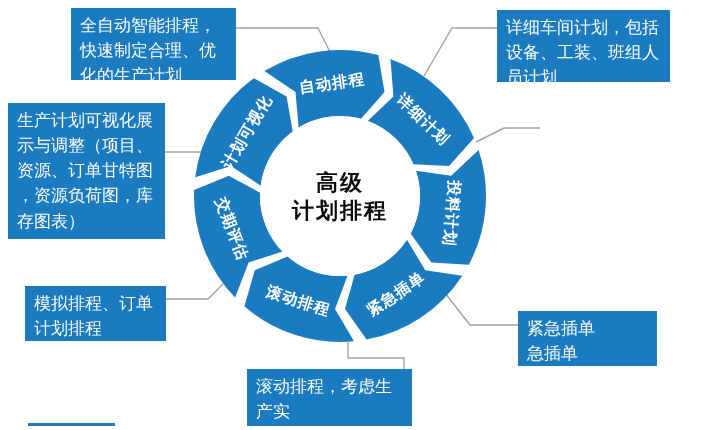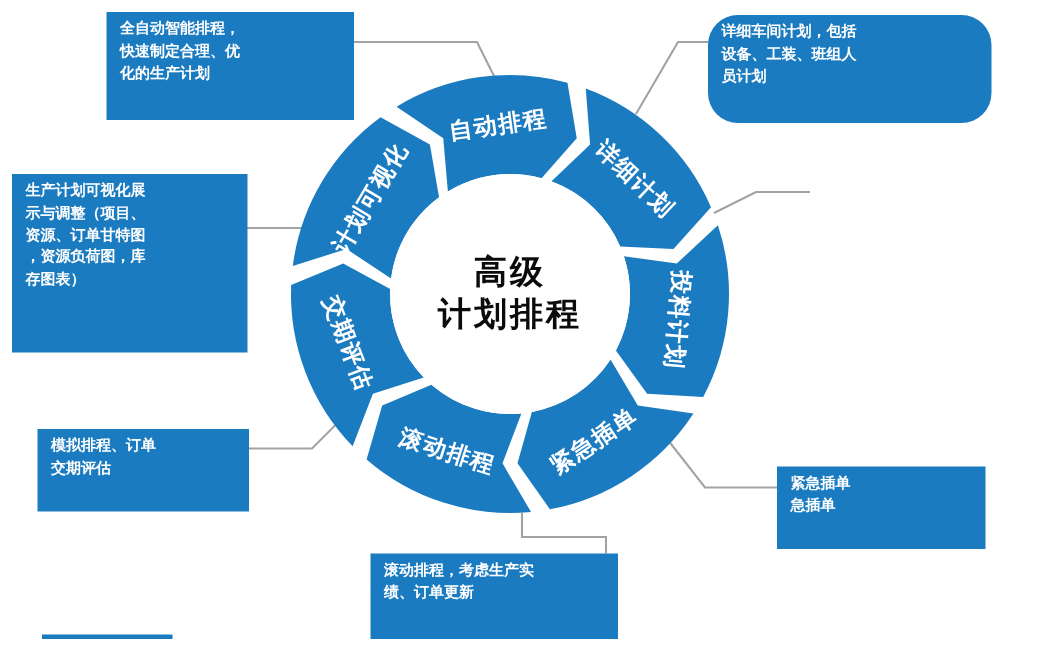--- a/index.html
+++ b/index.html
@@ -4,22 +4,22 @@
 <style>
   *{margin:0;padding:0;box-sizing:border-box}
   html,body{background:#ffffff}
   body{font-family:"DejaVu Sans","Liberation Sans",sans-serif}
   .stage{position:relative;width:707px;height:430px;background:#fff;overflow:hidden}
   .stage svg{position:absolute;left:0;top:0}
   .callout{
     position:absolute;
     background:var(--accent,#1b7bc0);
     color:#fff;
-    font-weight:bold;
-    font-size:10px;
+    font-weight:normal;
+    font-size:17px;
     line-height:1.48;
     padding:5px 9px;
     white-space:pre-line;
   }
   .conn{fill:none;stroke:var(--conn,#a3a3a3);stroke-width:1.4}
   .seg-label{
     fill:#ffffff;font-weight:bold;font-size:15.5px;
     text-anchor:middle;dominant-baseline:central;letter-spacing:1px;
     font-family:"DejaVu Sans","Liberation Sans",sans-serif;
   }
@@ -65,29 +65,29 @@
       </g>
 
     <circle cx="340" cy="196" r="80" fill="#ffffff"></circle>
     <text class="center-label" x="340" y="182">高级</text>
     <text class="center-label" x="340" y="210">计划排程</text>
   </svg>
 
   <div class="callout" style="left:71px;  top:8px;   width:165px; height:72px;">全自动智能排程，
 快速制定合理、优
 化的生产计划</div>
-  <div class="callout" style="left:472px; top:10px;  width:189px; height:72px;border-radius:20px;">详细车间计划，包括
+  <div class="callout" style="left:497px; top:10px;  width:173px; height:72px;">详细车间计划，包括
 设备、工装、班组人
 员计划</div>
-  <div class="callout" style="left:8px;   top:103px; width:157px; height:119px;margin-top:13px;">生产计划可视化展
+  <div class="callout" style="left:8px;   top:103px; width:157px; height:136px;">生产计划可视化展
 示与调整（项目、
 资源、订单甘特图
 ，资源负荷图，库
 存图表）</div>
   <div class="callout" style="left:25px;  top:286px; width:141px; height:55px;">模拟排程、订单
-交期评估</div>
+计划排程</div>
   <div class="callout" style="left:518px; top:311px; width:139px; height:55px;">紧急插单
 急插单</div>
   <div class="callout" style="left:247px; top:369px; width:165px; height:57px;">滚动排程，考虑生产实
 绩、订单更新</div>
 
   <div class="accent-bar" style="left:28px; top:423px; width:87px; height:3px;"></div>
 </div>
 
 </body></html>

